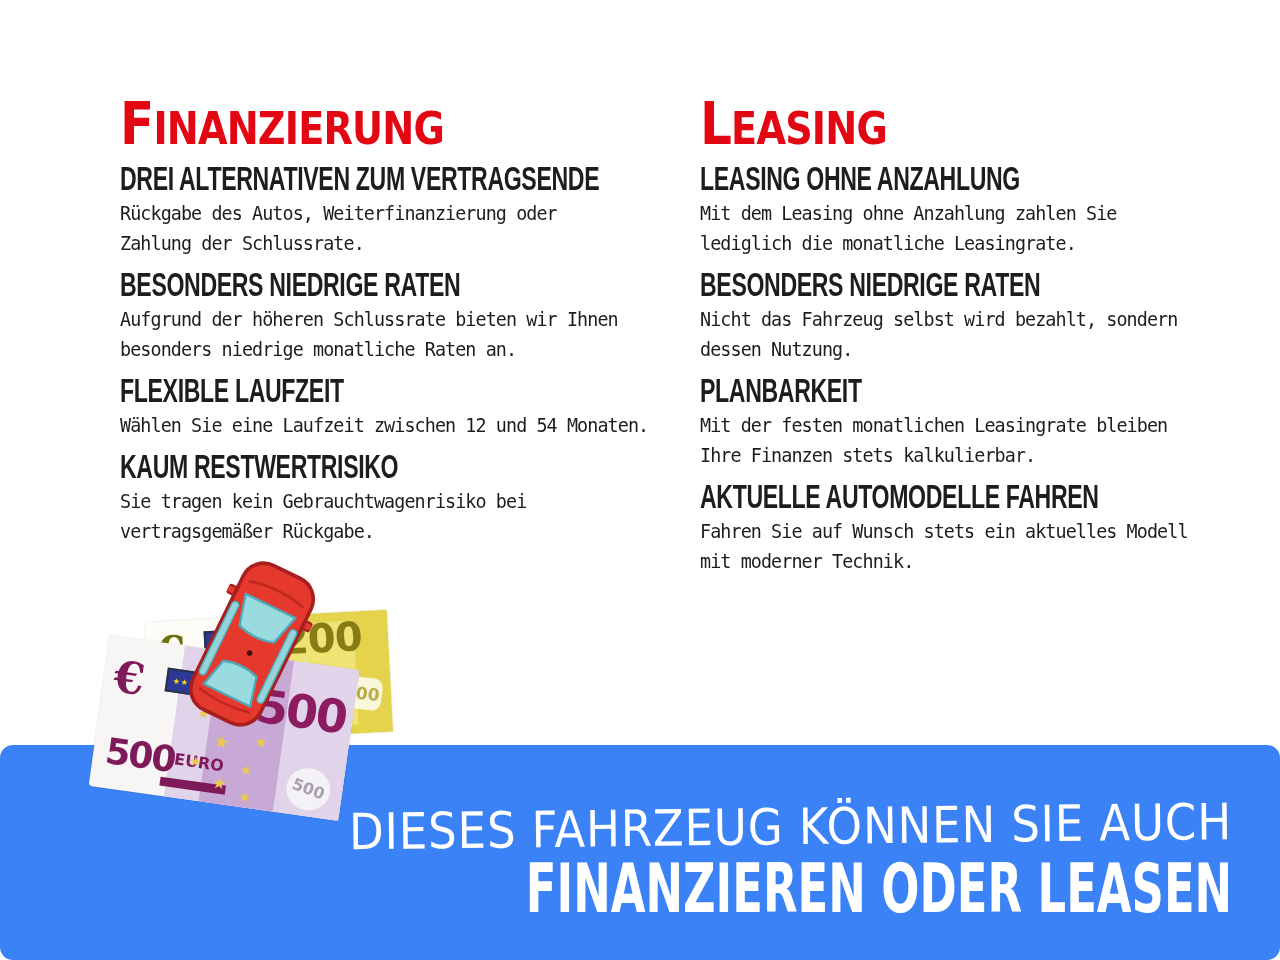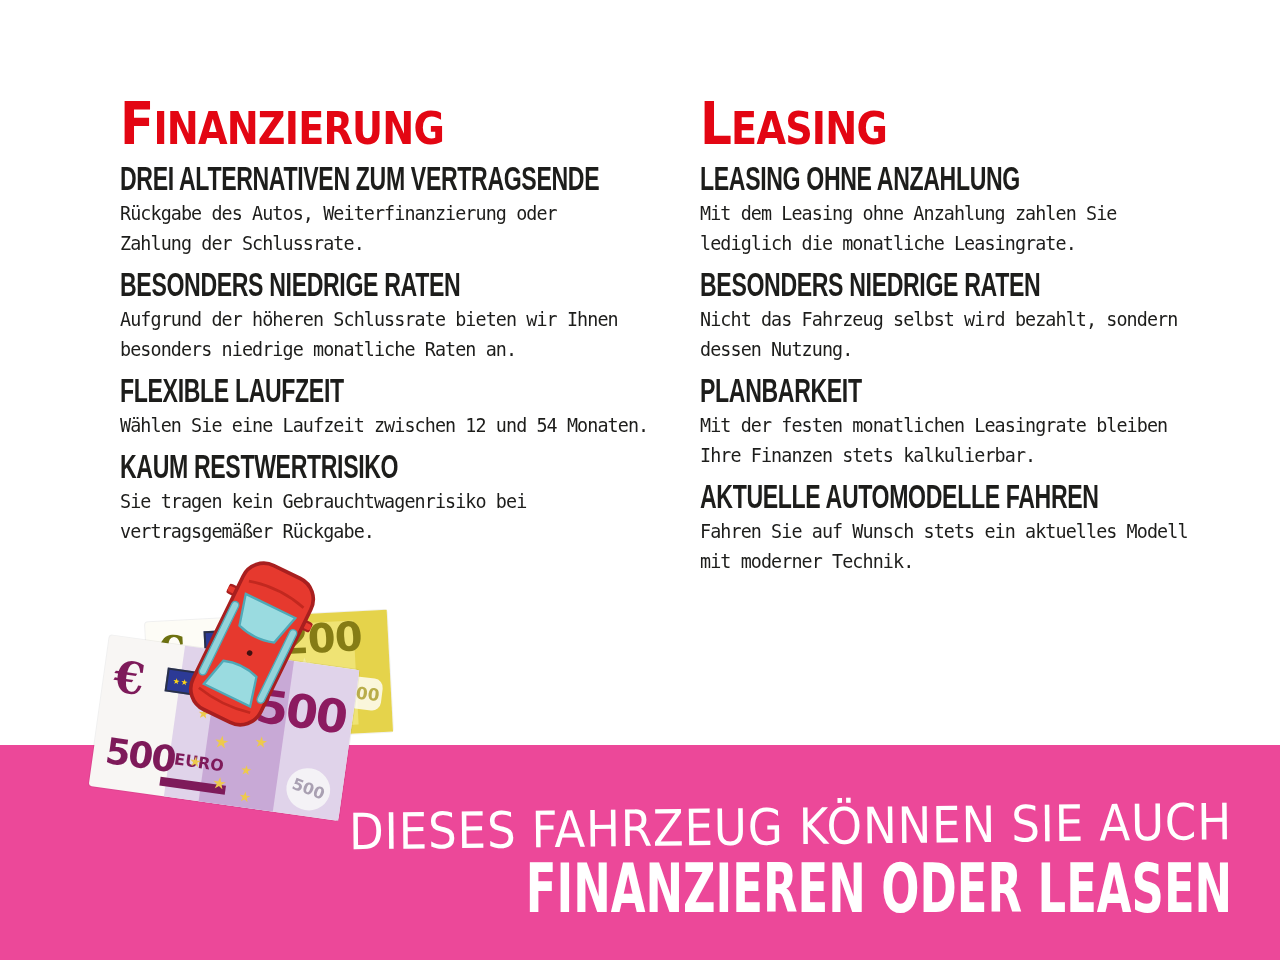--- a/index.html
+++ b/index.html
@@ -29,21 +29,21 @@
   p.sec-body {
     color: #1d1d1b; font-family: "DejaVu Sans Mono", monospace;
     font-size: 20px; line-height: 30px; letter-spacing: -1px;
     white-space: pre-line;
     transform: scaleX(0.92); transform-origin: left top;
     margin: 0;
   }
   
   #banner {
     position: absolute; left: 0; top: 745px; width: 1280px; height: 215px;
-    background: #ec4899; text-align: right; padding: 50px 48px 0 0;
+    background: #3b82f6; text-align: right; padding: 50px 48px 0 0; border-radius: 13px;
   }
   #banner-line1 {
     display: inline-block; color: #ffffff;
     font-family: "DejaVu Sans", sans-serif; font-weight: normal;
     font-size: 50px; line-height: 55px; letter-spacing: 1px;
     transform: scaleX(0.90) rotate(-0.6deg); transform-origin: right center;
     white-space: nowrap;
   }
   #banner-line2 {
     display: inline-block; color: #ffffff;

